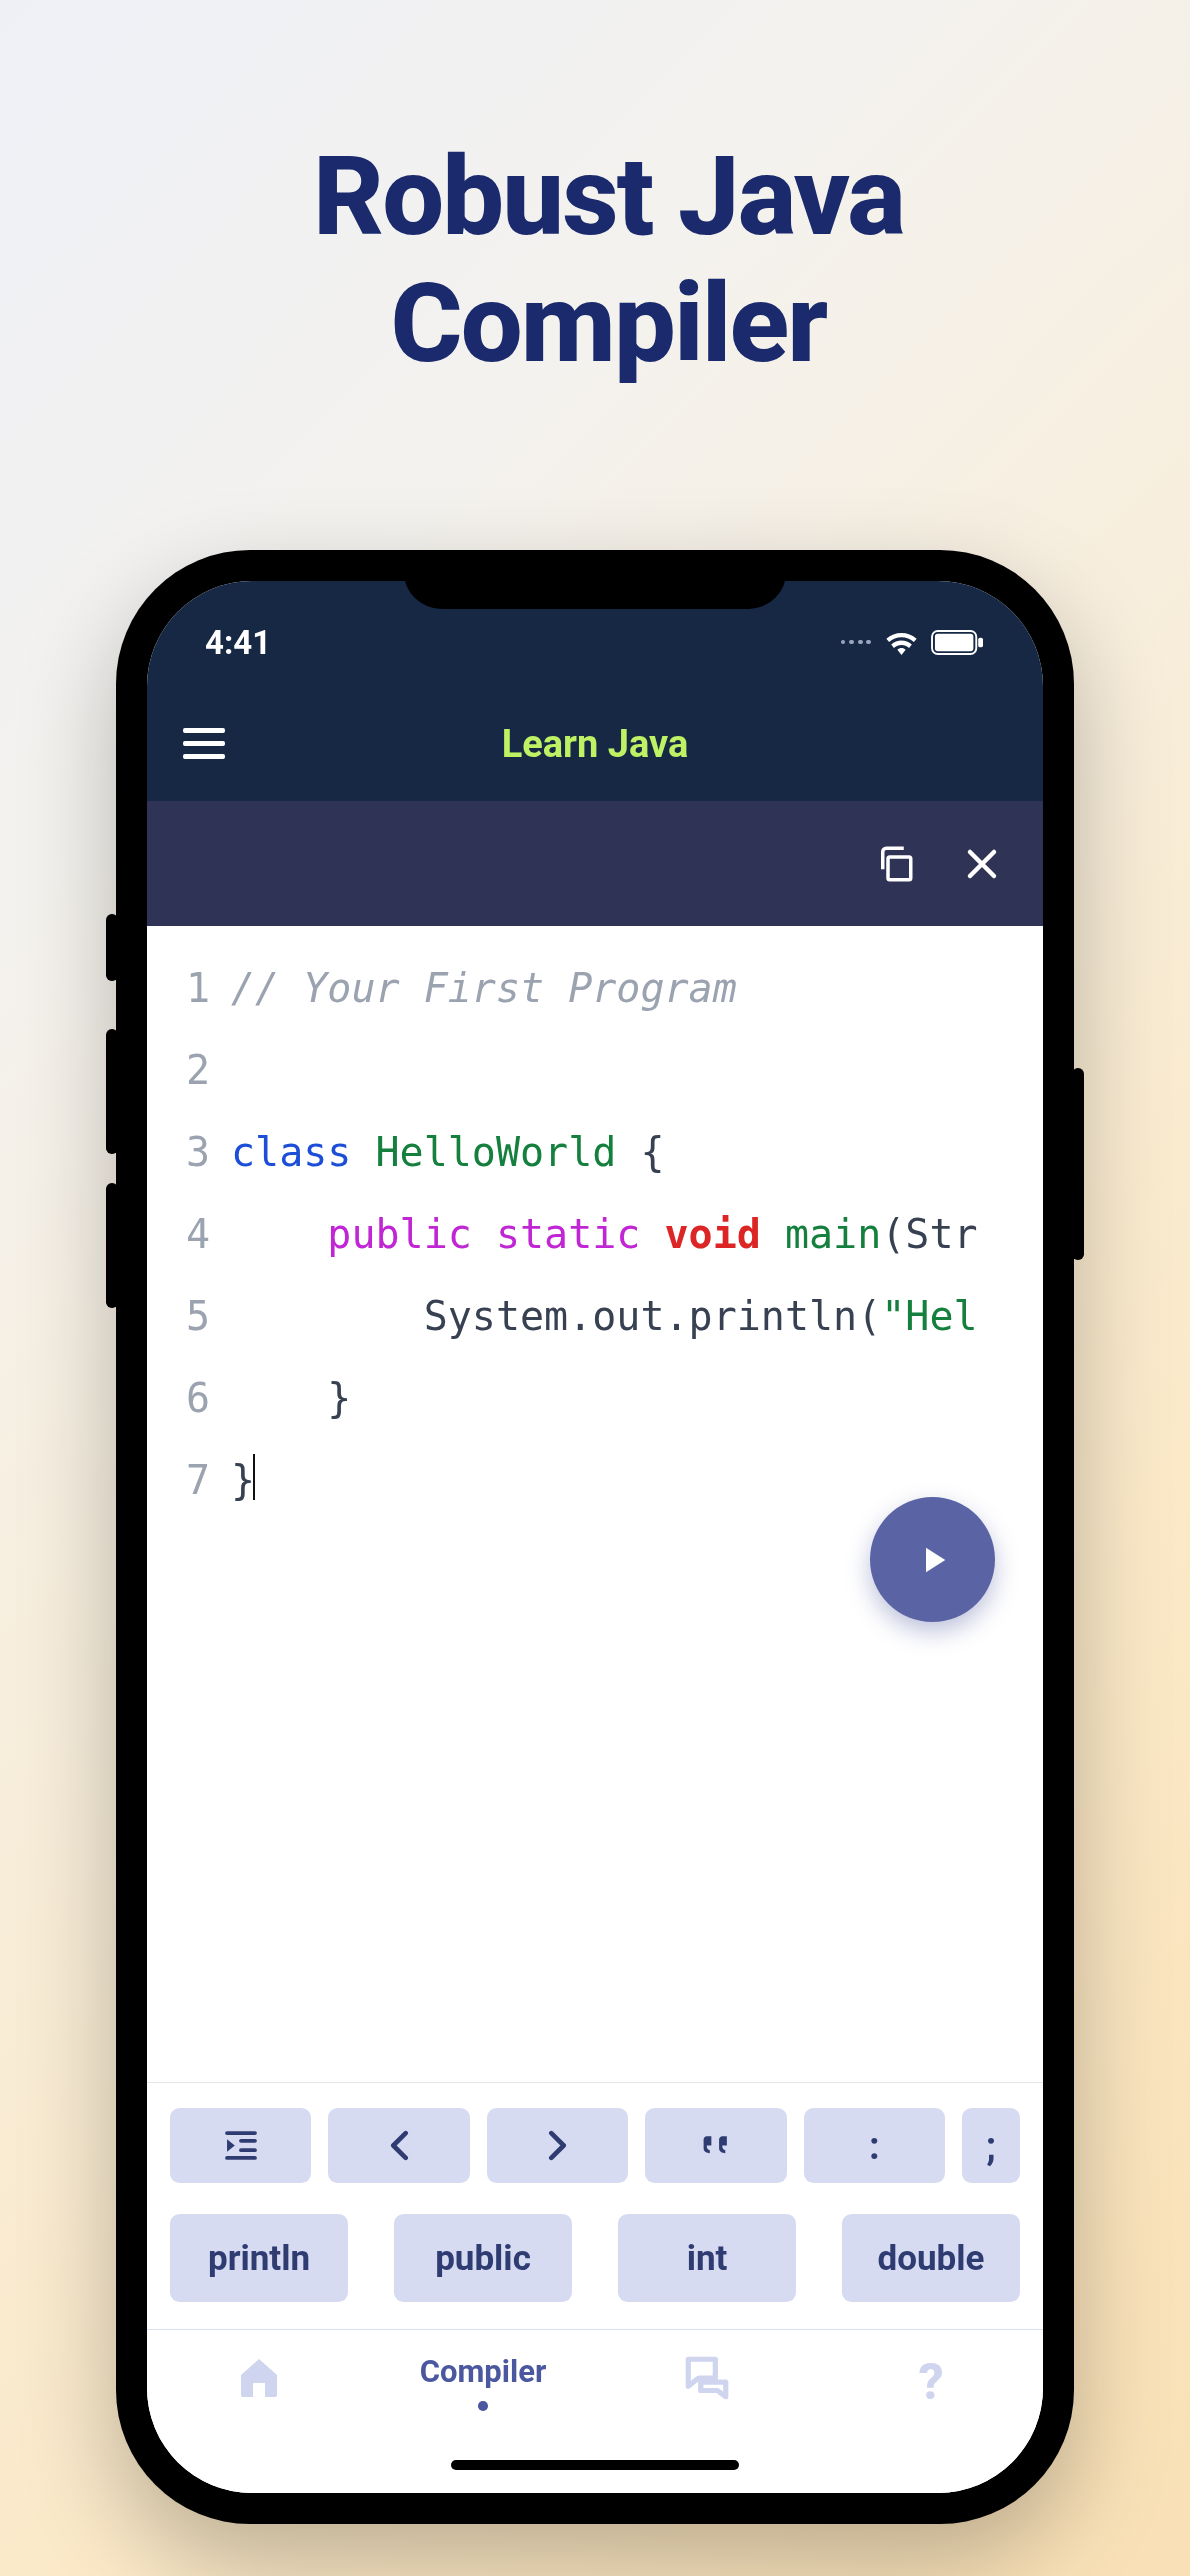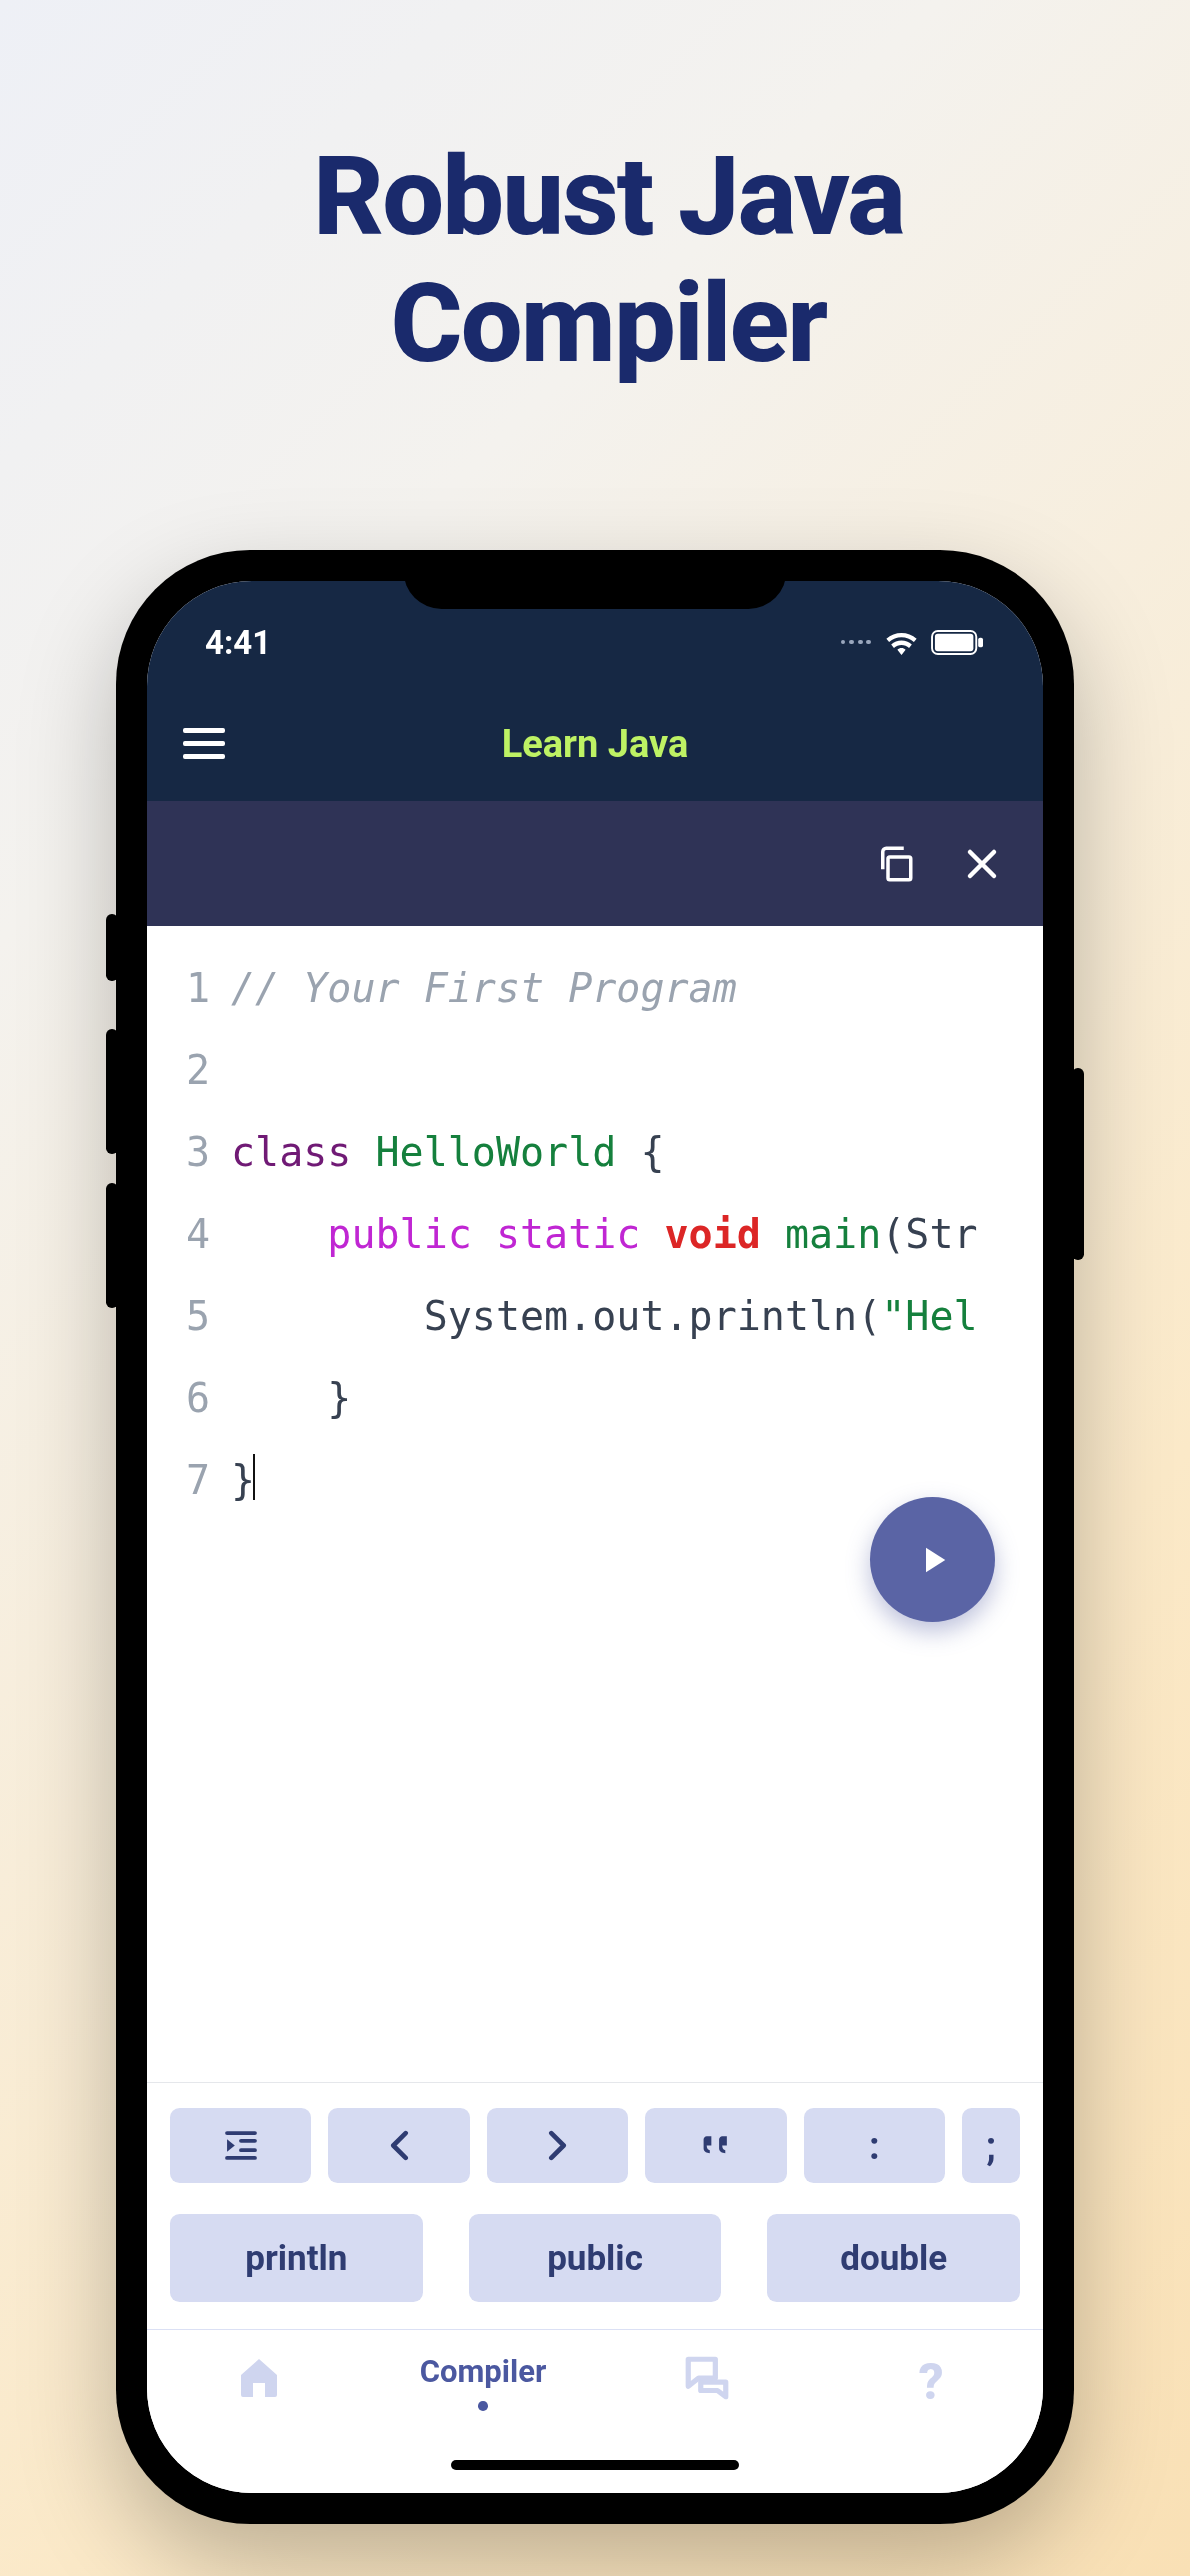--- a/index.html
+++ b/index.html
@@ -108,21 +108,21 @@
     font-size: 40px;
     line-height: 2.05;
     padding: 21px 0 0 0;
     overflow: hidden;
     position: relative;
   }
   .code-line { display: flex; white-space: pre; }
   .lineno { width: 84px; text-align: right; color: #9aa3af; padding-right: 21px; flex: none; }
   .code { flex: 1; overflow: hidden; }
   .tok-comment { color: #9aa3af; font-style: italic; }
-  .tok-kw      { color: #701a75; }
+  .tok-kw      { color: #1d4ed8; }
   .tok-kw2     { color: #c026d3; }
   .tok-kw3     { color: #dc2626; font-weight: 600;}
   .tok-type    { color: #15803d; }
   .tok-str     { color: #15803d; }
   .tok-plain   { color: #374151; }
   .cursor {
     display: inline-block;
     width: 1.9px;
     height: 46px;
     background: #111;
@@ -311,20 +311,21 @@
           <path d="M4 12V6c0-1 1-2 2-2h3v6H6c0 2 1 3 2 3v2c-2 0-4-1-4-3zM14 12V6c0-1 1-2 2-2h3v6h-3c0 2 1 3 2 3v2c-2 0-4-1-4-3z" fill="#2f3c72"></path>
         </svg>
       </div>
       <div class="sym-btn">:</div>
       <div class="sym-btn">;</div>
     </div>
 
     <div class="word-row">
       <div class="word-btn">println</div>
       <div class="word-btn">public</div>
+      <div class="word-btn">int</div>
       <div class="word-btn">double</div>
     </div>
 
     <div class="bottom-nav">
       <div class="nav-item">
         <svg width="48" height="48" viewBox="0 0 24 24">
           <path d="M3 11l9-8 9 8v10a1 1 0 0 1-1 1h-5v-7h-6v7H4a1 1 0 0 1-1-1V11z" fill="#cfd5ef"></path>
         </svg>
       </div>
       <div class="nav-item active">

